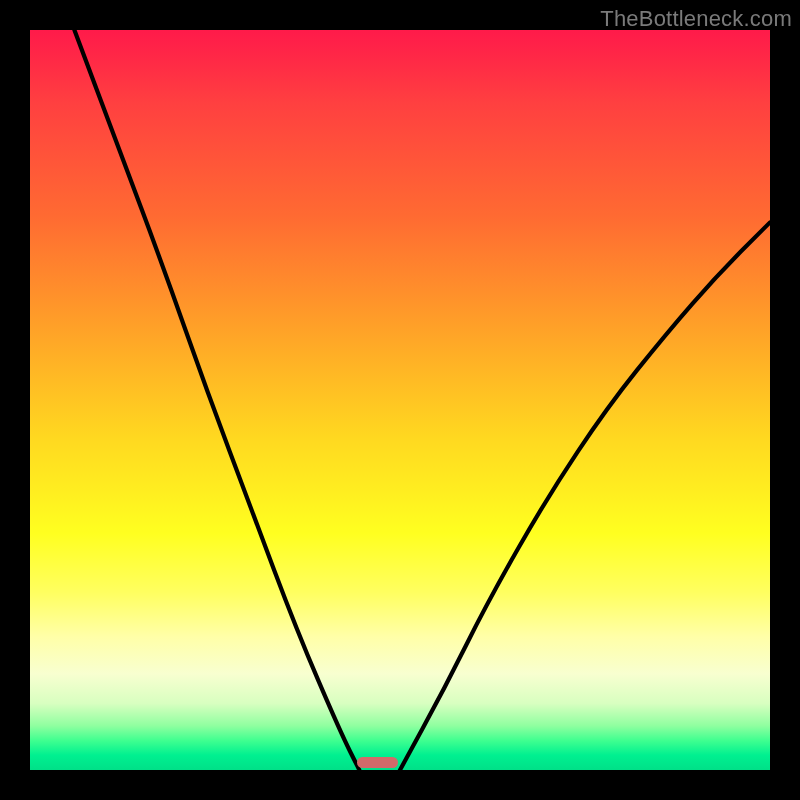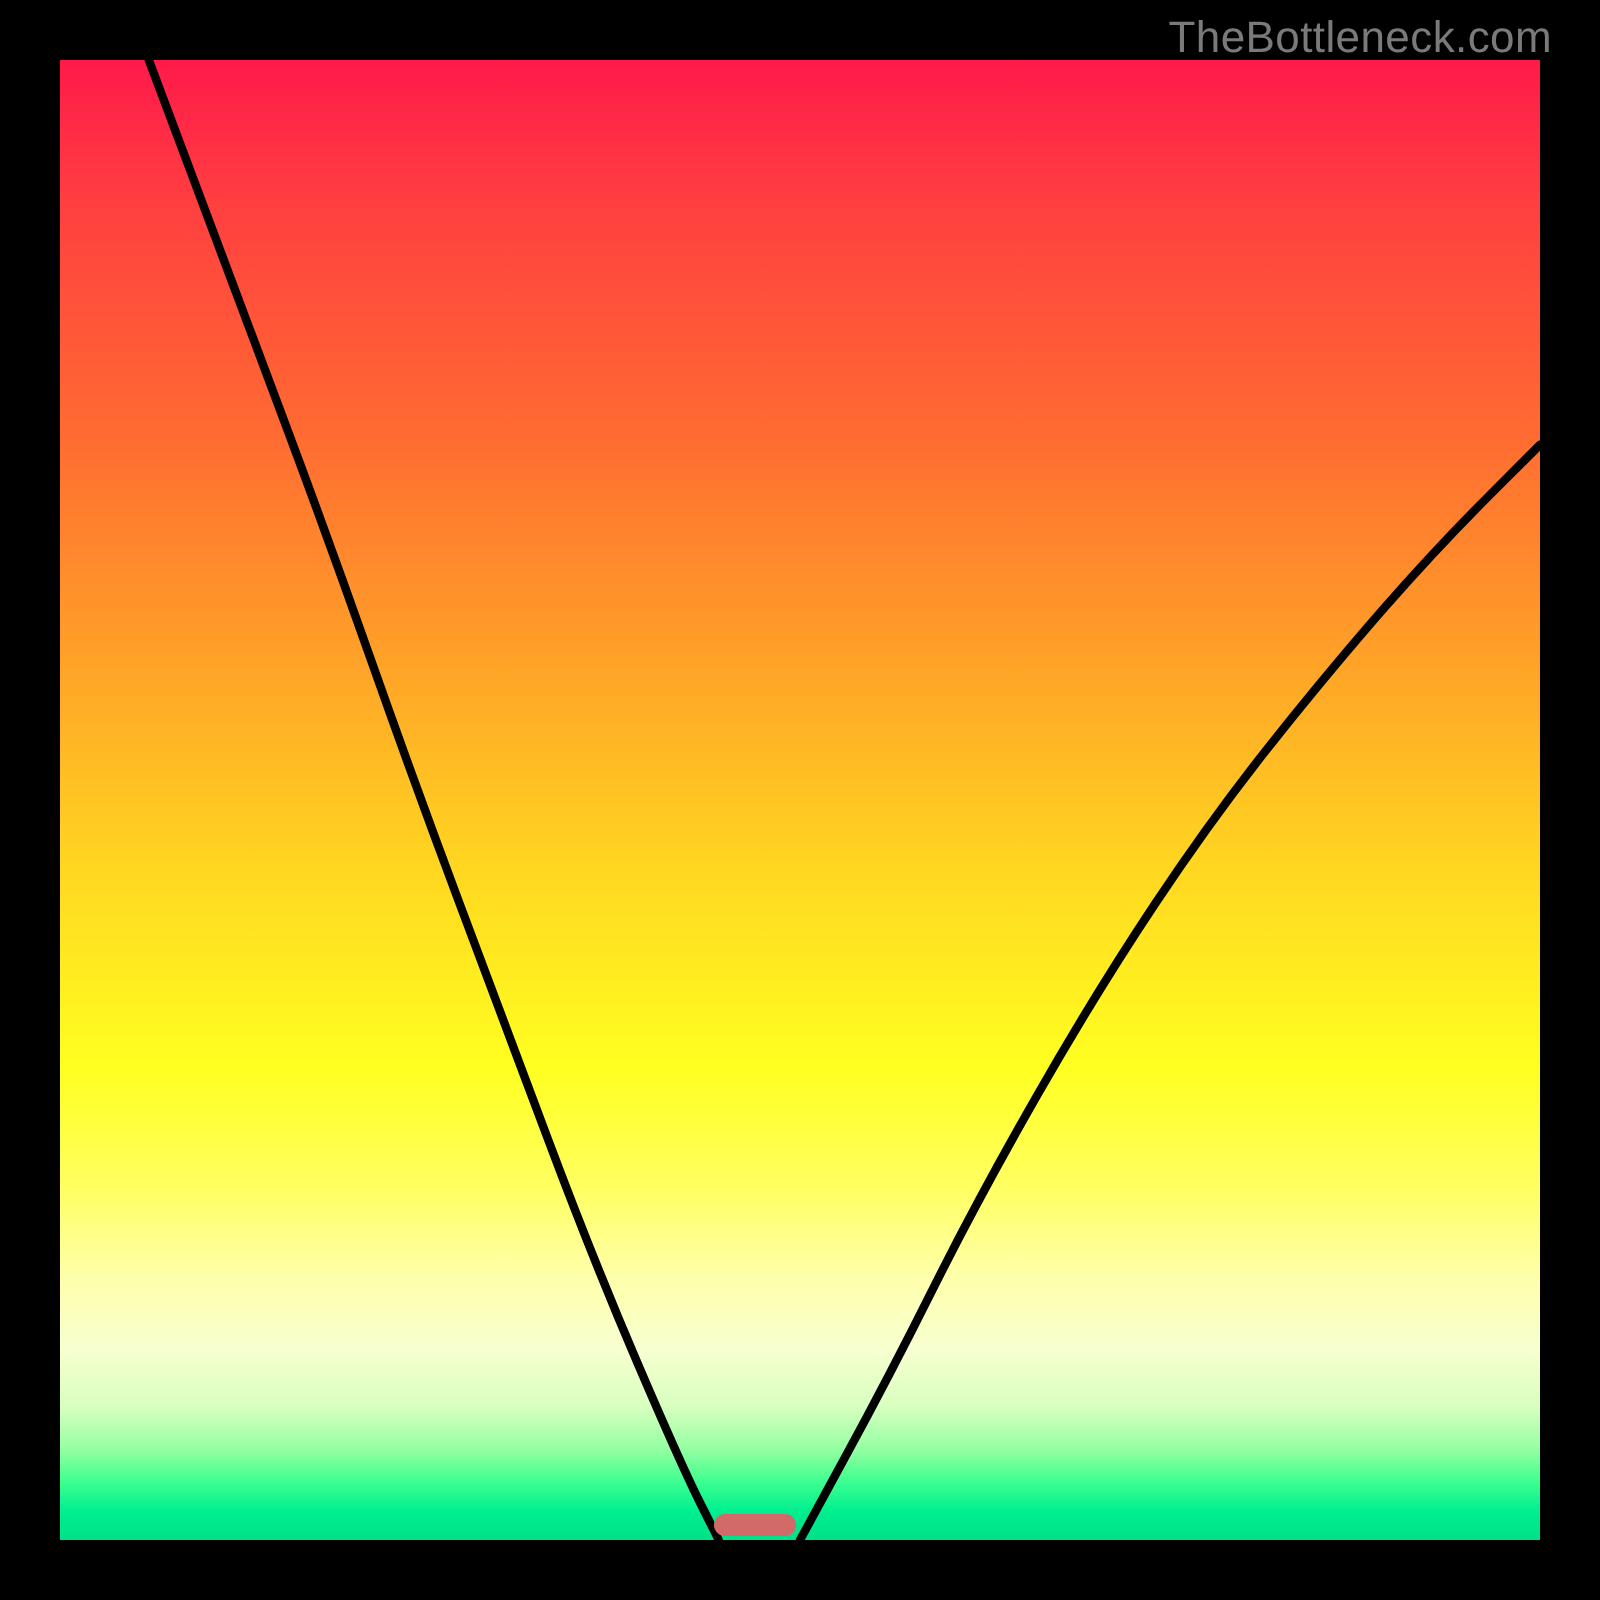--- a/index.html
+++ b/index.html
@@ -29,21 +29,21 @@
       #d8ffc0 91%,
       #90ffa0 94%,
       #40ff90 96%,
       #00f090 98%,
       #00e088 100%
     );
   }
   .watermark {
     position: absolute;
     top: 6px;
-    right: 24px;
+    right: 8px;
     font-family: Arial, Helvetica, sans-serif;
     font-size: 22px;
     font-weight: 500;
     color: #7a7a7a;
     letter-spacing: 0.2px;
     user-select: none;
   }
   svg.curves {
     position: absolute;
     left: 30px;

